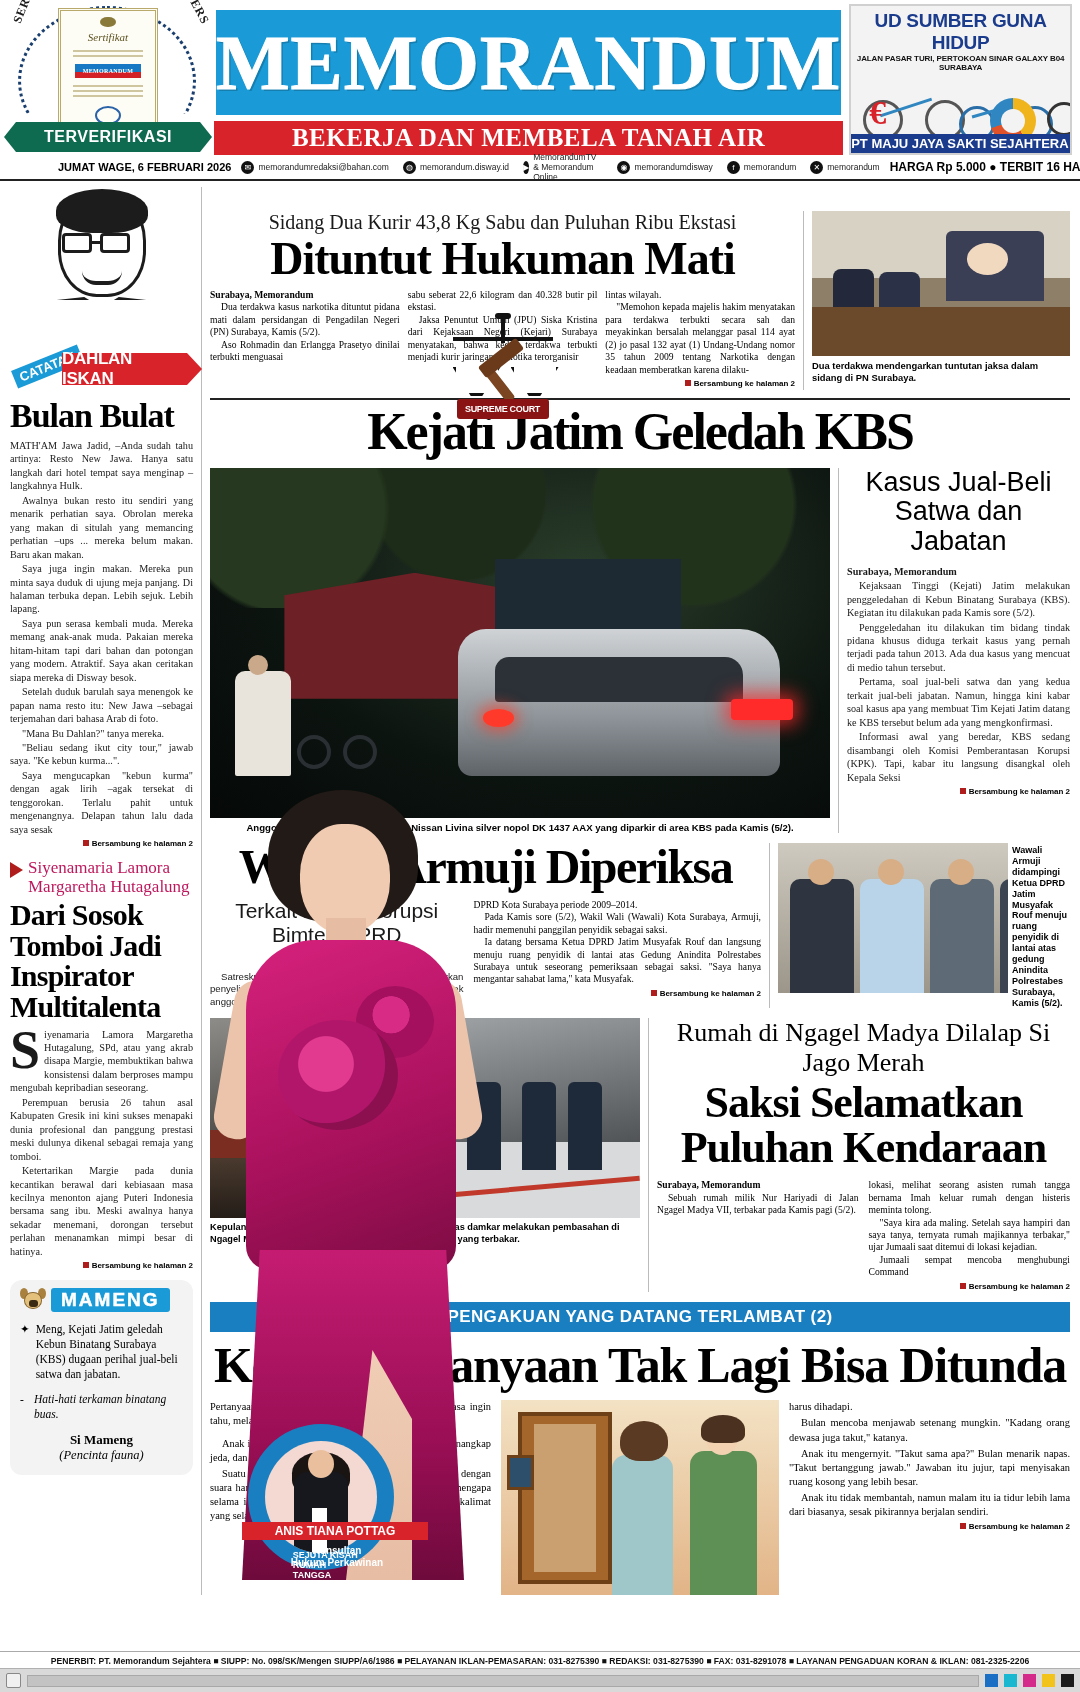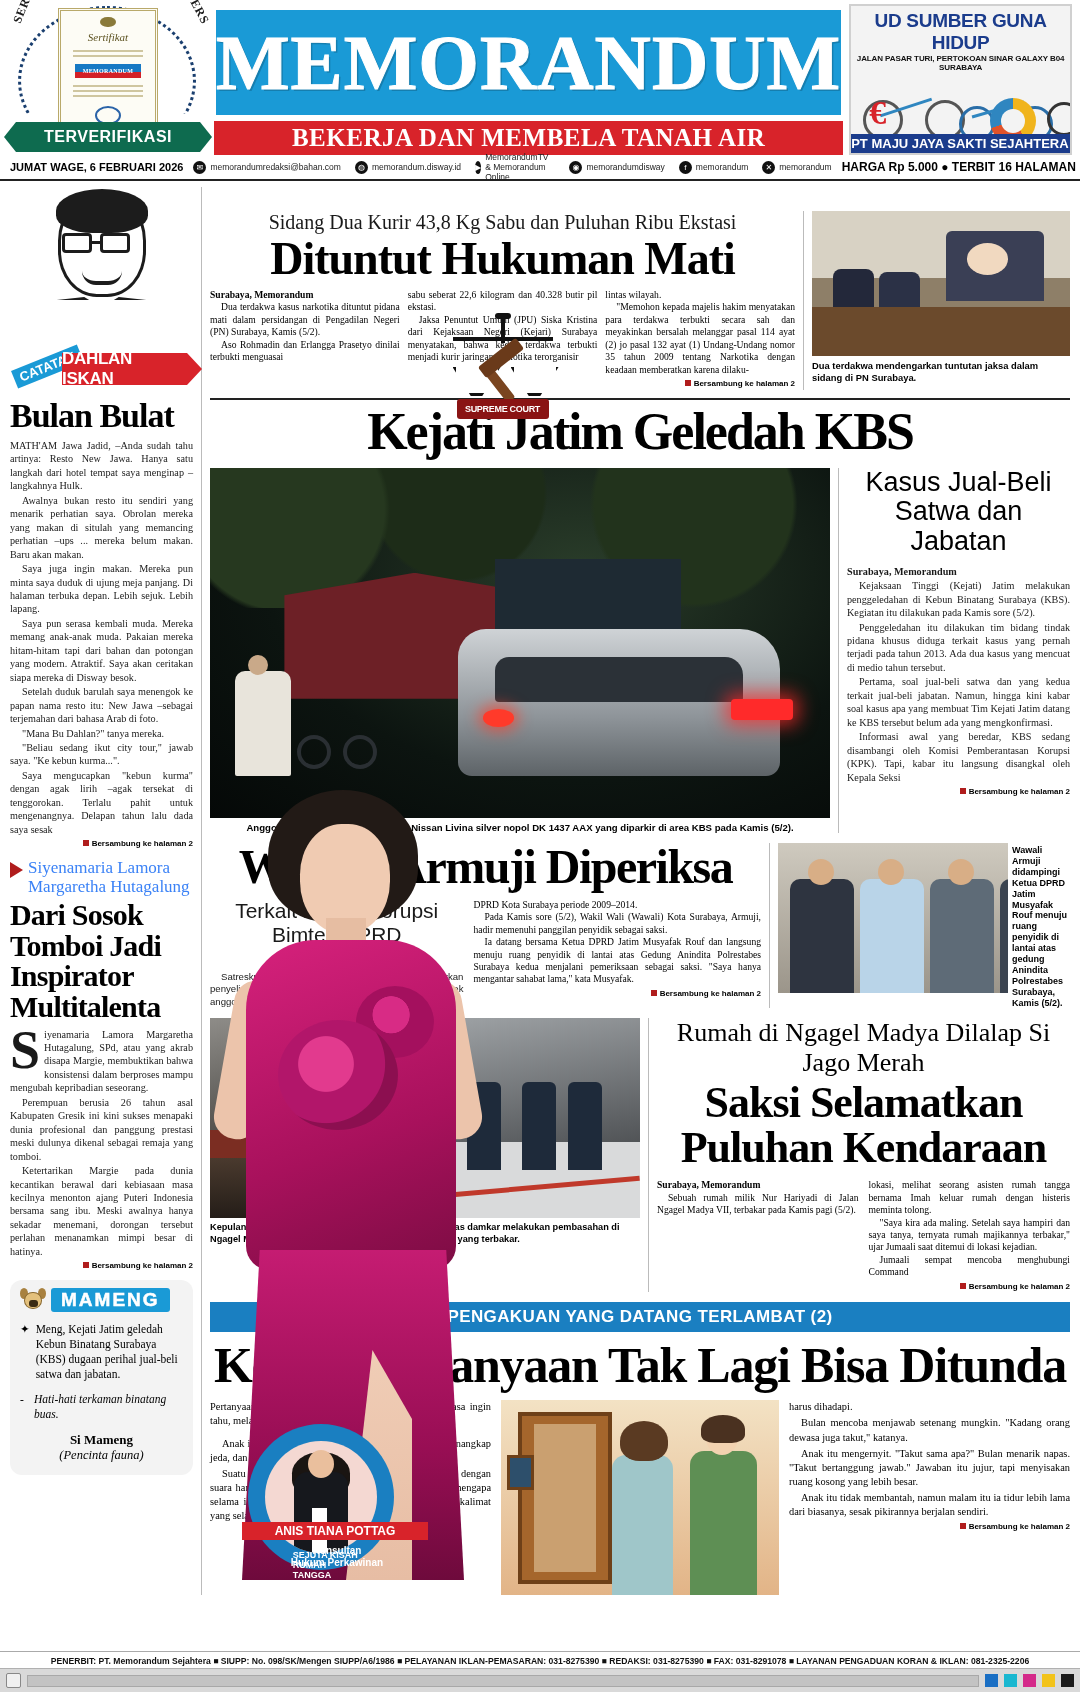--- a/index.html
+++ b/index.html
@@ -89,21 +89,21 @@
      background:conic-gradient(#f0b41c 0 40%, #e0532a 40% 70%, #2f86c0 70% 100%);}
   .ad-circle::after{content:"";position:absolute;inset:11px;border-radius:50%;background:#f3f3f3;}
   .ad-euro{position:absolute;left:18px;bottom:22px;font-size:34px;color:#d8232a;font-weight:bold;}
   .ad-foot{ background:#1b3c8c; color:#fff; text-align:left;
      font-family:"Liberation Sans",sans-serif; font-weight:bold; font-size:13px; padding:2px 0;
      position:absolute; bottom:0; left:0; right:0;}
 
   
   .infobar { display:flex; align-items:center; height:26px; padding:0 10px; gap:10px;
      border-bottom:2px solid #222; }
-  .infodate { font-family:"Liberation Sans",sans-serif; font-weight:bold; font-size:11px; white-space:nowrap;}
+  .infodate { font-family:"Liberation Sans",sans-serif; font-weight:bold; font-size:11px; white-space:nowrap;margin-left:48px;}
   .socials { flex:1; display:flex; align-items:center; justify-content:center; gap:14px; }
   .soc { display:flex; align-items:center; gap:4px; font-size:8.5px; font-family:"Liberation Sans",sans-serif; color:#222;}
   .soc .ic { width:13px;height:13px;border-radius:50%;background:#111;color:#fff;
      display:flex;align-items:center;justify-content:center;font-size:8px;}
   .infoprice{ font-family:"Liberation Sans",sans-serif; font-weight:bold; font-size:12px; white-space:nowrap;}
 
   
   .content { display:flex; padding:6px 10px 0 10px; gap:8px; }
   .col-left { width:192px; border-right:1px solid #bbb; padding-right:8px; }
   .col-main { flex:1;margin-top:24px; }
@@ -134,21 +134,21 @@
      margin:6px 0 6px 0; letter-spacing:-1px;}
   .body-text { font-size:10.2px; line-height:1.32; text-align:justify; color:#1a1a1a; }
   .body-text p { text-indent:12px; margin-bottom:1px; }
   .body-text p.first { text-indent:0; }
   .cont { font-family:"Liberation Sans",sans-serif; font-weight:bold; font-size:8px; text-align:right; margin-top:3px;}
   .cont .sq{display:inline-block;width:6px;height:6px;background:#b01d1d;margin-right:3px;}
 
   .kicker-row{ display:flex; gap:5px; margin-top:10px; align-items:flex-start;}
   .tri{width:0;height:0;border-top:8px solid transparent;border-bottom:8px solid transparent;
     border-left:13px solid #b01d1d;margin-top:4px;}
-  .kicker-name{ font-family:"Liberation Serif",serif; font-size:17px; line-height:1.12; color:#3b82f6;}
+  .kicker-name{ font-family:"Liberation Serif",serif; font-size:17px; line-height:1.12; color:#be185d;}
   h2.feat-head{ font-family:"Liberation Serif",serif;font-weight:bold;font-size:30px;line-height:1.02;
      margin:4px 0 5px 0; letter-spacing:-.8px;}
   .dropcap::first-letter{ float:left; font-size:54px; line-height:.84; font-weight:bold; padding-right:4px; }
 
   
   .mameng{ background:#f3f3f3; border-radius:12px; padding:8px 10px 12px 10px; margin-top:10px; }
   .mameng-head{ display:flex; align-items:center; gap:5px; }
   .mameng-dog{ width:26px;height:24px;position:relative;}
   .mameng-dog .b{position:absolute;left:4px;top:4px;width:18px;height:17px;border-radius:48%;background:#e3c07c;border:1px solid #8a6a33;}
   .mameng-dog .e1,.mameng-dog .e2{position:absolute;top:0;width:8px;height:11px;border-radius:50%;background:#a8813f;}
@@ -608,21 +608,21 @@
             <div class="waw-kicker">
               <div>Terkait Kasus Korupsi Bimtek DPRD</div>
               <div style="margin-top:12px;font-size:9.6px;font-weight:bold;font-family:'Liberation Serif',serif;">Surabaya, Memorandum</div>
               <div class="waw-body" style="text-align:justify;margin-top:1px;">
                   <p>Satreskrim Polrestabes Surabaya kembali menggulirkan penyelidikan kasus dugaan korupsi kegiatan bimtek anggota</p>
                 </div>
             </div>
             <div class="waw-body">
               <p style="text-indent:0">DPRD Kota Surabaya periode 2009–2014.</p>
               <p>Pada Kamis sore (5/2), Wakil Wali (Wawali) Kota Surabaya, Armuji, hadir memenuhi panggilan penyidik sebagai saksi.</p>
-              <p>Ia datang bersama Ketua DPRD Jatim Musyafak Rouf dan langsung menuju ruang penyidik di lantai atas Gedung Anindita Polrestabes Surabaya kedua menjalani pemeriksaan sebagai saksi. "Saya hanya mengantar sahabat lama," kata Musyafak.</p>
+              <p>Ia datang bersama Ketua DPRD Jatim Musyafak Rouf dan langsung menuju ruang penyidik di lantai atas Gedung Anindita Polrestabes Surabaya untuk seseorang pemeriksaan sebagai saksi. "Saya hanya mengantar sahabat lama," kata Musyafak.</p>
               <div class="cont"><span class="sq"></span><span>Bersambung ke halaman 2</span></div>
             </div>
           </div>
         </div>
         <div class="waw-right">
           <div class="waw-photo-wrap">
             <div class="waw-photo">
               <div class="wp-bg"></div>
               <div class="wp-m a"></div>
                 <div class="wp-m b"></div>

